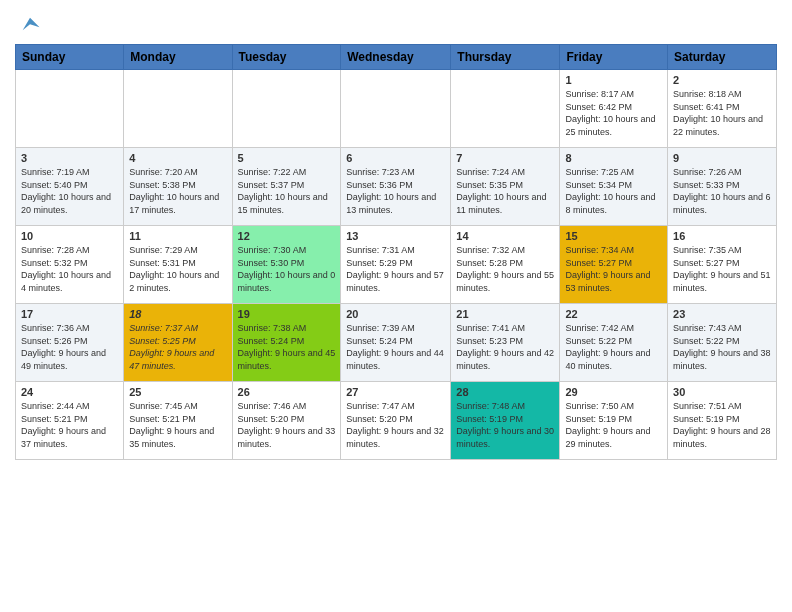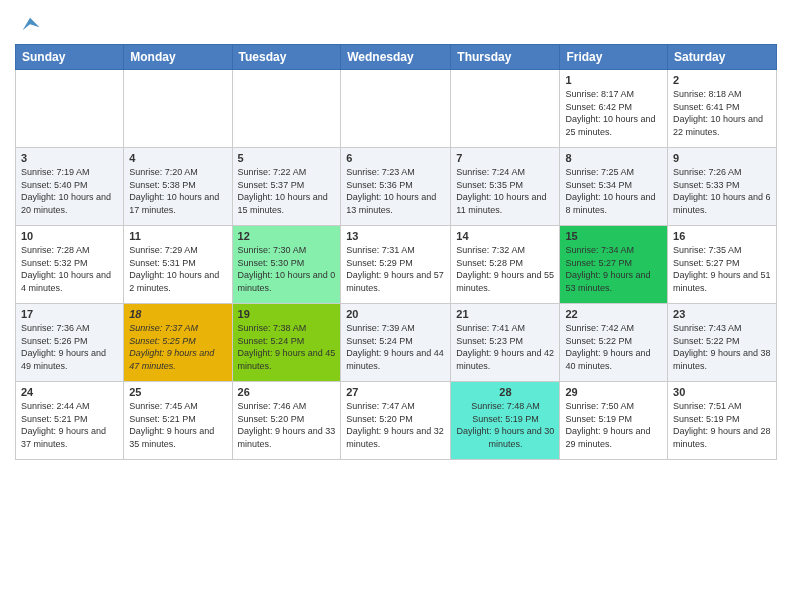--- a/index.html
+++ b/index.html
@@ -43,21 +43,21 @@
       font-size: 14px;
       color: #555;
     }
     .calendar {
       width: 100%;
       border-collapse: collapse;
       border: 1px solid #ccc;
     }
     .calendar th {
       background-color: #4a7dbf;
-      color: #ffffff;
+      color: #000000;
       font-size: 12px;
       font-weight: bold;
       padding: 5px 6px;
       text-align: left;
       border: 1px solid #3a6daf;
     }
     .calendar td {
       vertical-align: top;
       padding: 4px 5px;
       border: 1px solid #ccc;
@@ -210,21 +210,21 @@
             <div class="day-info">Sunrise: 7:31 AM
 Sunset: 5:29 PM
 Daylight: 9 hours and 57 minutes.</div>
           </td>
           <td style="background: rgb(255, 255, 255);">
             <span class="day-num">14</span>
             <div class="day-info">Sunrise: 7:32 AM
 Sunset: 5:28 PM
 Daylight: 9 hours and 55 minutes.</div>
           </td>
-          <td style="background: #22c55e; margin-top: 22px;">
+          <td style="background: #eab308; margin-top: 22px;">
             <span class="day-num">15</span>
             <div class="day-info">Sunrise: 7:34 AM
 Sunset: 5:27 PM
 Daylight: 9 hours and 53 minutes.</div>
           </td>
           <td style="background: rgb(255, 255, 255);">
             <span class="day-num">16</span>
             <div class="day-info">Sunrise: 7:35 AM
 Sunset: 5:27 PM
 Daylight: 9 hours and 51 minutes.</div>
@@ -292,21 +292,21 @@
             <div class="day-info">Sunrise: 7:46 AM
 Sunset: 5:20 PM
 Daylight: 9 hours and 33 minutes.</div>
           </td>
           <td style="background: rgb(255, 255, 255);">
             <span class="day-num">27</span>
             <div class="day-info">Sunrise: 7:47 AM
 Sunset: 5:20 PM
 Daylight: 9 hours and 32 minutes.</div>
           </td>
-          <td style="background: #5eead4; text-align: center;">
+          <td style="background: #14b8a6;">
             <span class="day-num">28</span>
             <div class="day-info">Sunrise: 7:48 AM
 Sunset: 5:19 PM
 Daylight: 9 hours and 30 minutes.</div>
           </td>
           <td style="background: rgb(255, 255, 255);">
             <span class="day-num">29</span>
             <div class="day-info">Sunrise: 7:50 AM
 Sunset: 5:19 PM
 Daylight: 9 hours and 29 minutes.</div>

